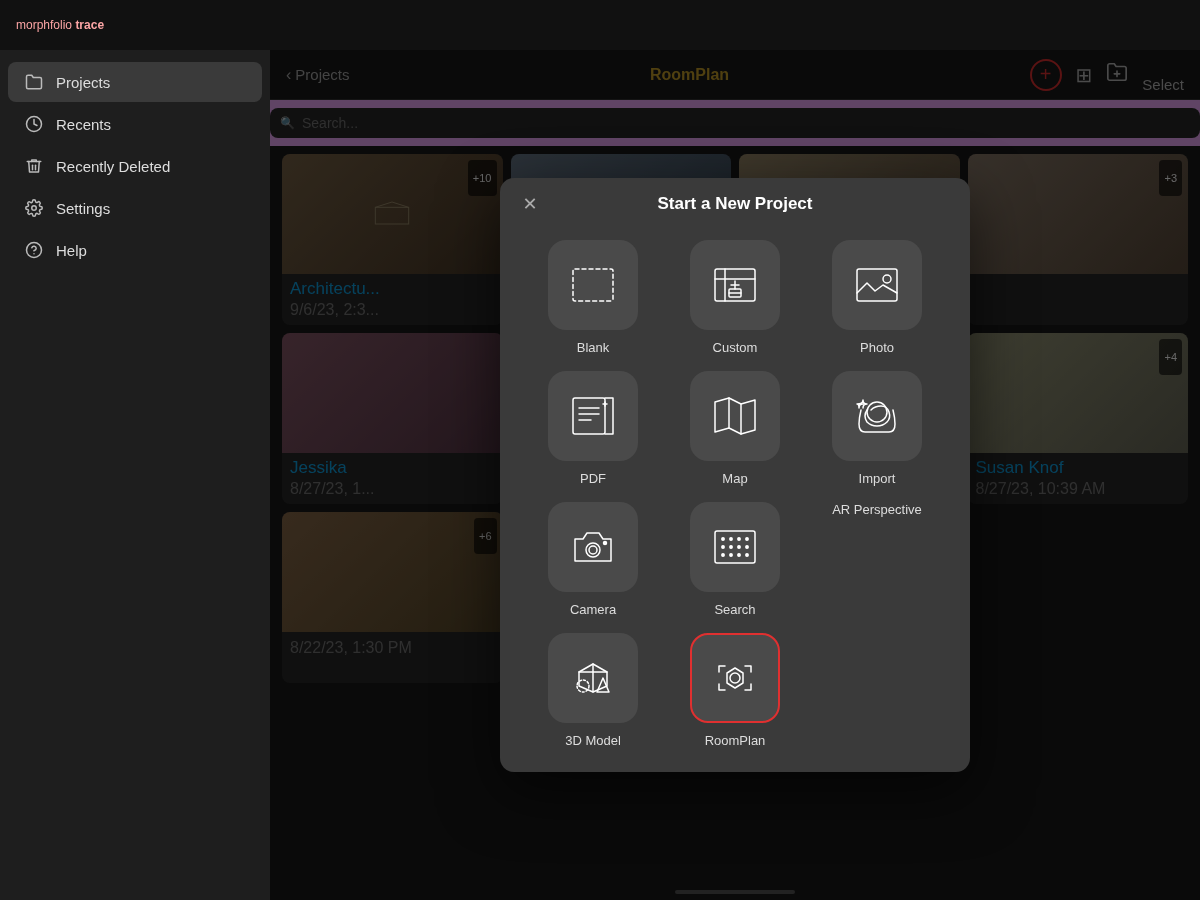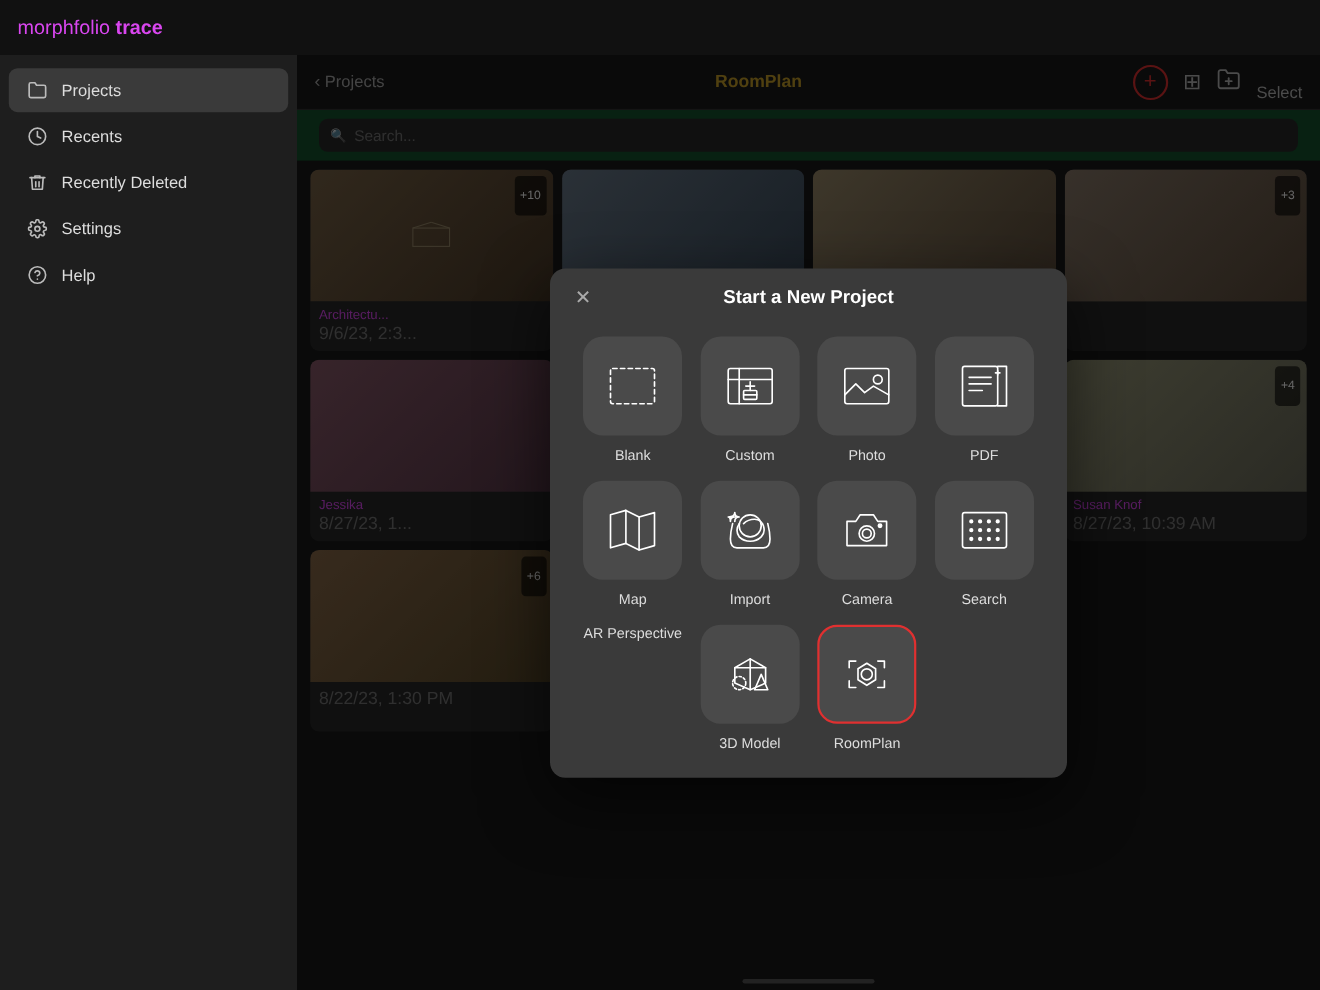--- a/index.html
+++ b/index.html
@@ -14,23 +14,23 @@
 
     
     .top-bar {
       height: 50px;
       background: #111;
       display: flex;
       align-items: center;
       padding: 0 16px;
     }
     .app-title {
-      font-size: 18px;
+      font-size: 12px;
       font-weight: 300;
-      color: #d946ef;
+      color: #fca5a5;
     }
     .app-title span { font-weight: 600; }
 
     
     .main-layout {
       display: flex;
       height: 850px;
     }
 
     
@@ -126,22 +126,22 @@
     }
     .select-btn {
       color: #bbb;
       font-size: 15px;
       cursor: pointer;
       margin-top: 20px;
     }
 
     
     .search-bar {
-      padding: 8px 20px;
-      background: #14532d;
+      padding: 8px 0;
+      background: #f0abfc;
     }
     .search-input {
       width: 100%;
       background: #2a2a2a;
       border: none;
       border-radius: 8px;
       padding: 7px 12px 7px 32px;
       color: #888;
       font-size: 14px;
       outline: none;
@@ -190,22 +190,22 @@
       background: rgba(0,0,0,0.6);
       color: #fff;
       font-size: 11px;
       padding: 12px 5px;
       border-radius: 4px;
     }
     .project-info {
       padding: 5px 8px 6px;
     }
     .project-name {
-      font-size: 12px;
-      color: #d946ef;
+      font-size: 17px;
+      color: #0ea5e9;
       white-space: nowrap;
       overflow: hidden;
       text-overflow: ellipsis;
     }
     .project-date {
       font-size: 16px;
       color: #777;
       margin-top: 2px;
     }
 
@@ -255,21 +255,21 @@
       align-items: center;
       justify-content: center;
       cursor: pointer;
       color: #aaa;
       font-size: 18px;
     }
 
     
     .options-grid {
       display: grid;
-      grid-template-columns: repeat(4, 1fr);
+      grid-template-columns: repeat(3, 1fr);
       gap: 16px;
       padding: 10px 30px 24px;
     }
     .option-item {
       display: flex;
       flex-direction: column;
       align-items: center;
       gap: 10px;
       cursor: pointer;
     }

